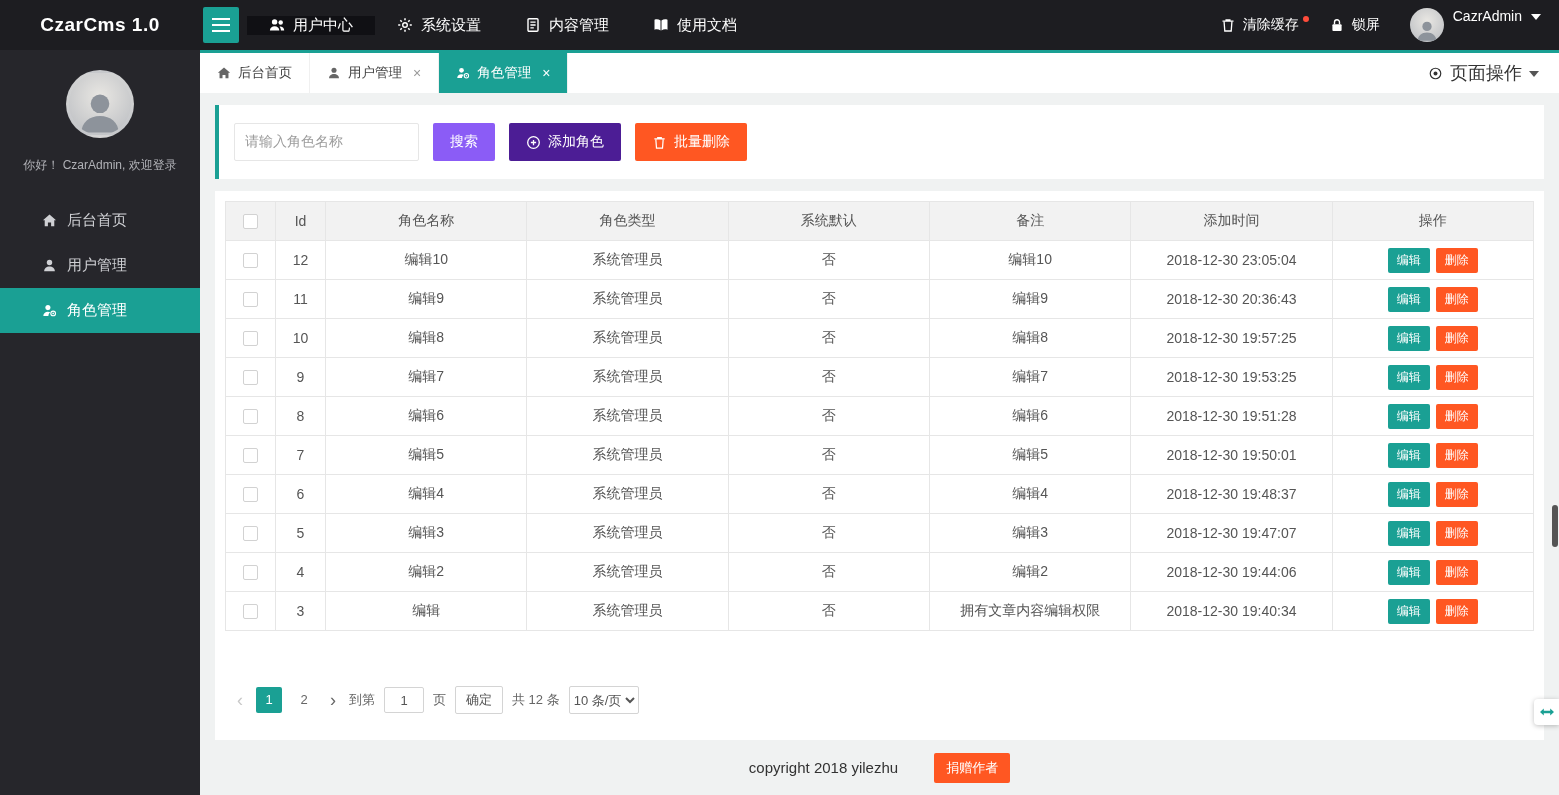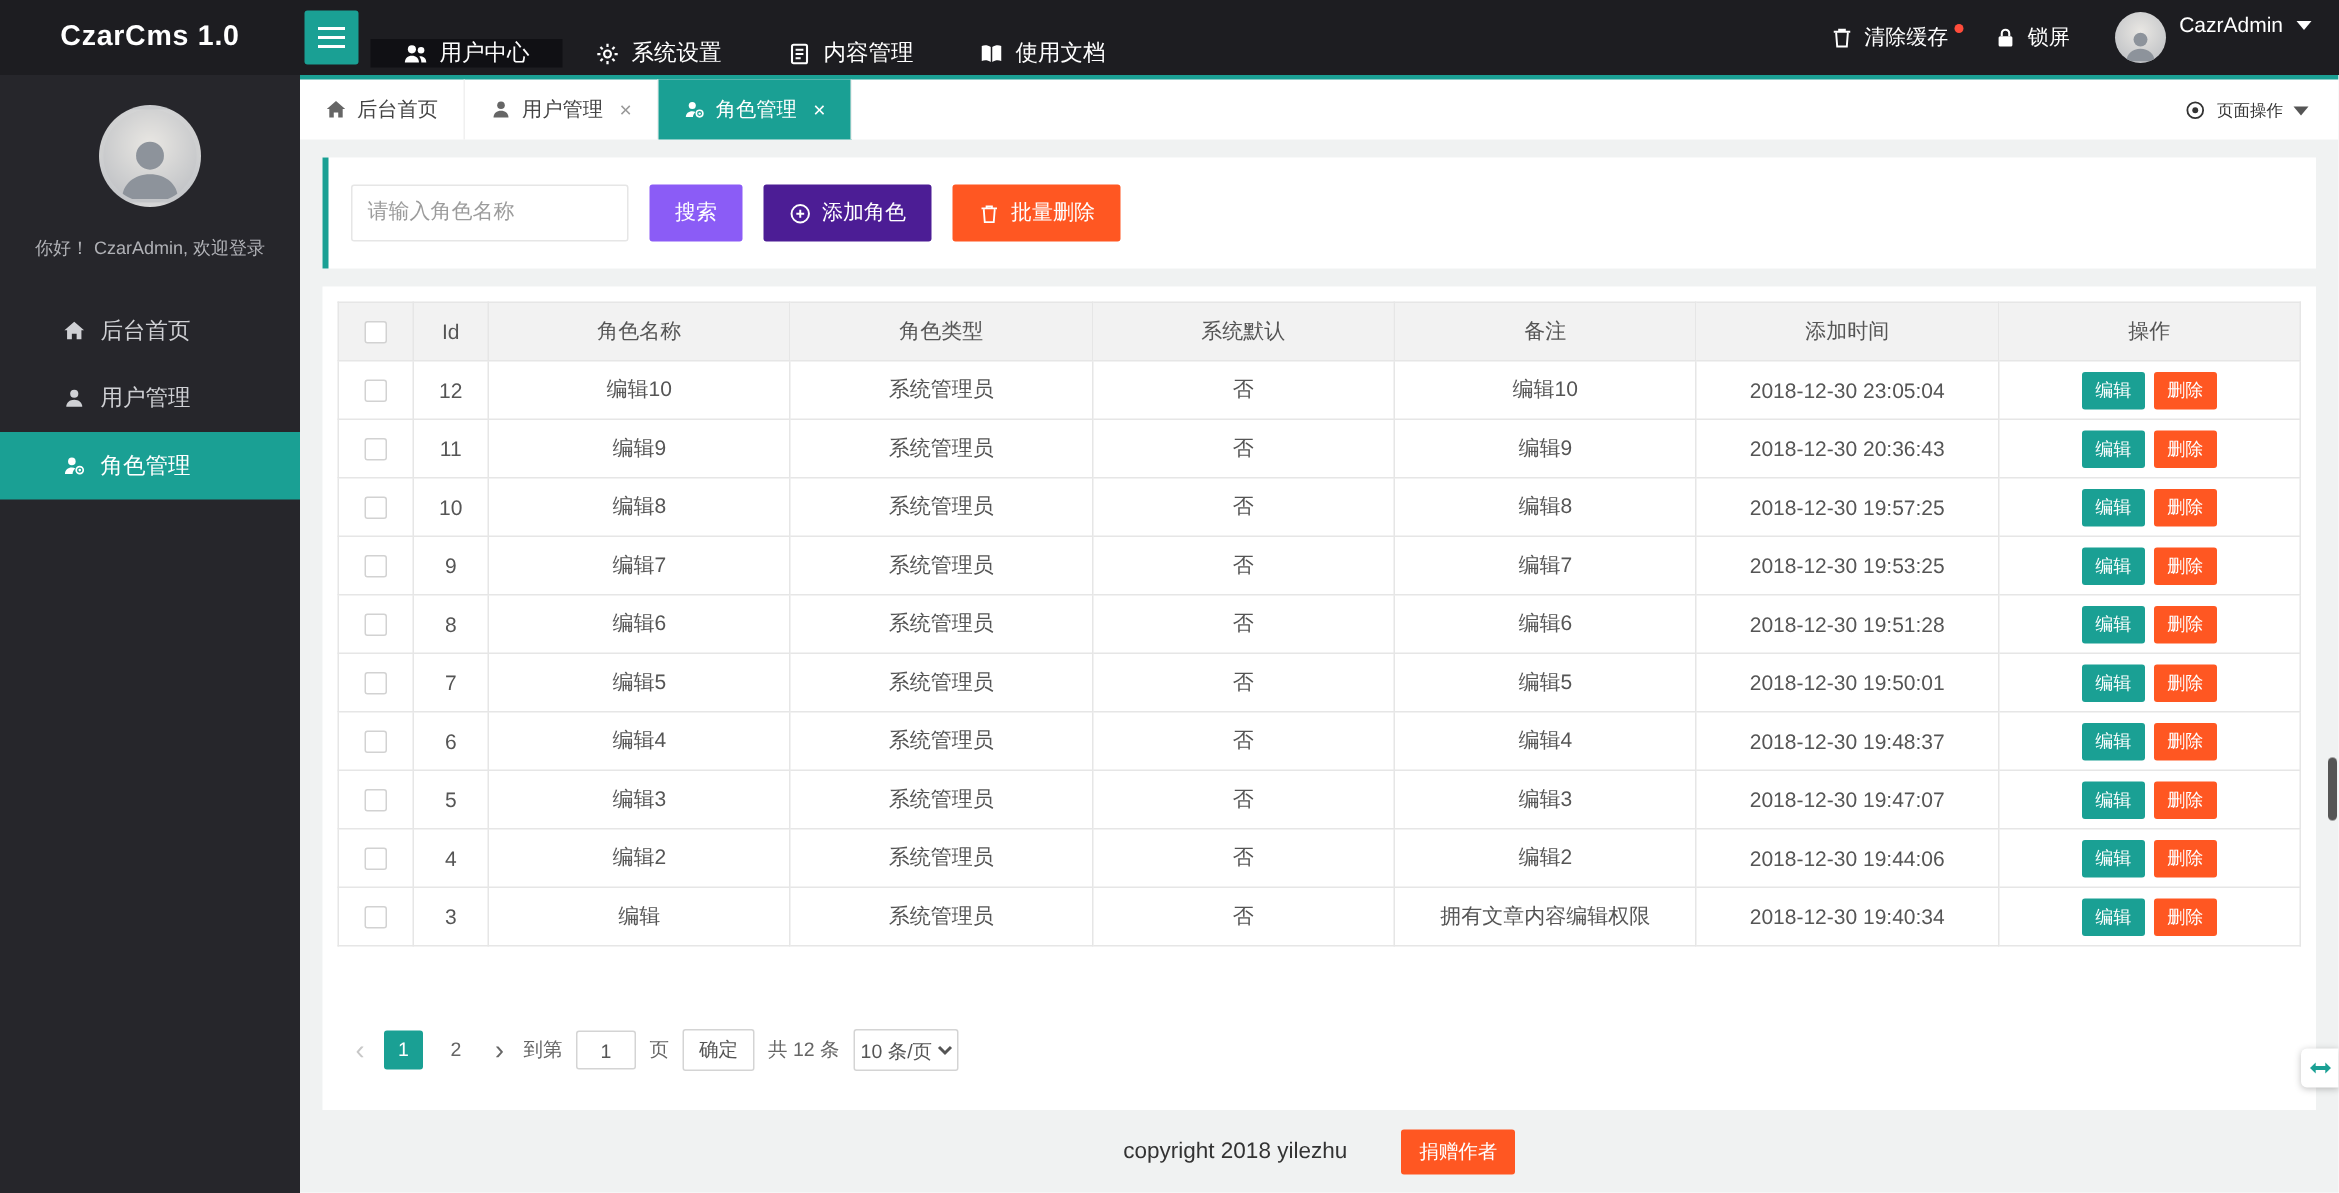--- a/index.html
+++ b/index.html
@@ -8,21 +8,21 @@
 
   .icon{display:inline-flex;width:16px;height:16px;flex:none}
   .icon svg{width:100%;height:100%}
   .icon.sm{width:15px;height:15px}
 
   
   .topbar{position:fixed;top:0;left:0;width:1559px;height:50px;background:#1d1d21;display:flex;align-items:center;z-index:20}
   .logo{width:200px;text-align:center;font-size:19px;font-weight:bold;color:#fff;letter-spacing:.5px}
   .hamburger{width:36px;height:36px;background:#1aa094;border-radius:2px;margin:0 8px 0 3px;display:flex;flex-direction:column;justify-content:center;align-items:center;gap:4px;cursor:pointer}
   .hamburger span{display:block;width:18px;height:2px;background:#fff}
-  .topnav{display:flex;align-items:flex-end;height:40px}
+  .topnav{display:flex;align-items:center;height:40px}
   .nav-item{display:flex;align-items:center;gap:8px;padding:0 22px;color:#fff;font-size:15px;cursor:pointer}
   .nav-item.active{background:#101014}
   .topbar-right{margin-left:auto;display:flex;align-items:center;gap:30px;padding-right:18px;color:#fff;font-size:14px}
   .top-action{display:flex;align-items:center;gap:7px;cursor:pointer;position:relative}
   .badge-dot{position:absolute;right:-10px;top:0;width:6px;height:6px;border-radius:50%;background:#ff4c3b}
   .user-area{display:flex;align-items:flex-start;gap:9px;cursor:pointer}
   .caret{width:0;height:0;border:5px solid transparent;border-top:6px solid #fff;margin-top:6px}
   .caret.dark{border-top-color:#555}
 
   .avatar{border-radius:50%;background:radial-gradient(circle at 50% 38%,#e9e7e3,#b7babf);display:flex;align-items:flex-end;justify-content:center;overflow:hidden}
@@ -42,21 +42,21 @@
 
   
   .main{margin-left:200px;padding-top:50px;height:795px;display:flex;flex-direction:column;background:#f0f2f2}
   .tabbar{height:43px;background:#fff;border-top:3px solid #1aa094;display:flex;align-items:stretch}
   .tabs{display:flex;align-items:stretch}
   .tab{display:flex;align-items:center;gap:7px;padding:0 17px;font-size:13.5px;color:#444;border-right:1px solid #f0f0f0;cursor:pointer}
   .tab .icon{width:14px;height:14px;color:#666}
   .tab-close{font-size:14px;color:#999;margin-left:4px;line-height:1}
   .tab.active{background:#1aa094;color:#fff}
   .tab.active .icon,.tab.active .tab-close{color:#fff}
-  .page-ops{margin-left:auto;display:flex;align-items:center;gap:7px;padding:0 20px;font-size:11px;color:#333;cursor:pointer}
+  .page-ops{margin-left:auto;display:flex;align-items:center;gap:7px;padding:0 20px;font-size:18px;color:#333;cursor:pointer}
   .page-ops .icon{width:15px;height:15px;color:#333}
 
   .content{flex:1;display:flex;flex-direction:column;padding:12px 15px 0;min-height:0}
   .toolbar-card{background:#fff;border-left:4px solid #1aa094;padding:18px 15px;display:flex;align-items:center;gap:14px}
   .search-input{width:185px;height:38px;border:1px solid #e6e6e6;border-radius:2px;padding:0 10px;font-size:14px;color:#333;outline:none;font-family:Liberation Mono, monospace}
   .search-input::placeholder{color:#9c9c9c}
   .btn{height:38px;border:none;border-radius:2px;color:#fff;font-size:14px;padding:0 17px;display:flex;align-items:center;gap:7px;cursor:pointer;font-family:inherit}
   .btn.teal{background:#8b5cf6}
   .btn.blue{background:#4c1d95}
   .btn.orange{background:#ff5722}

